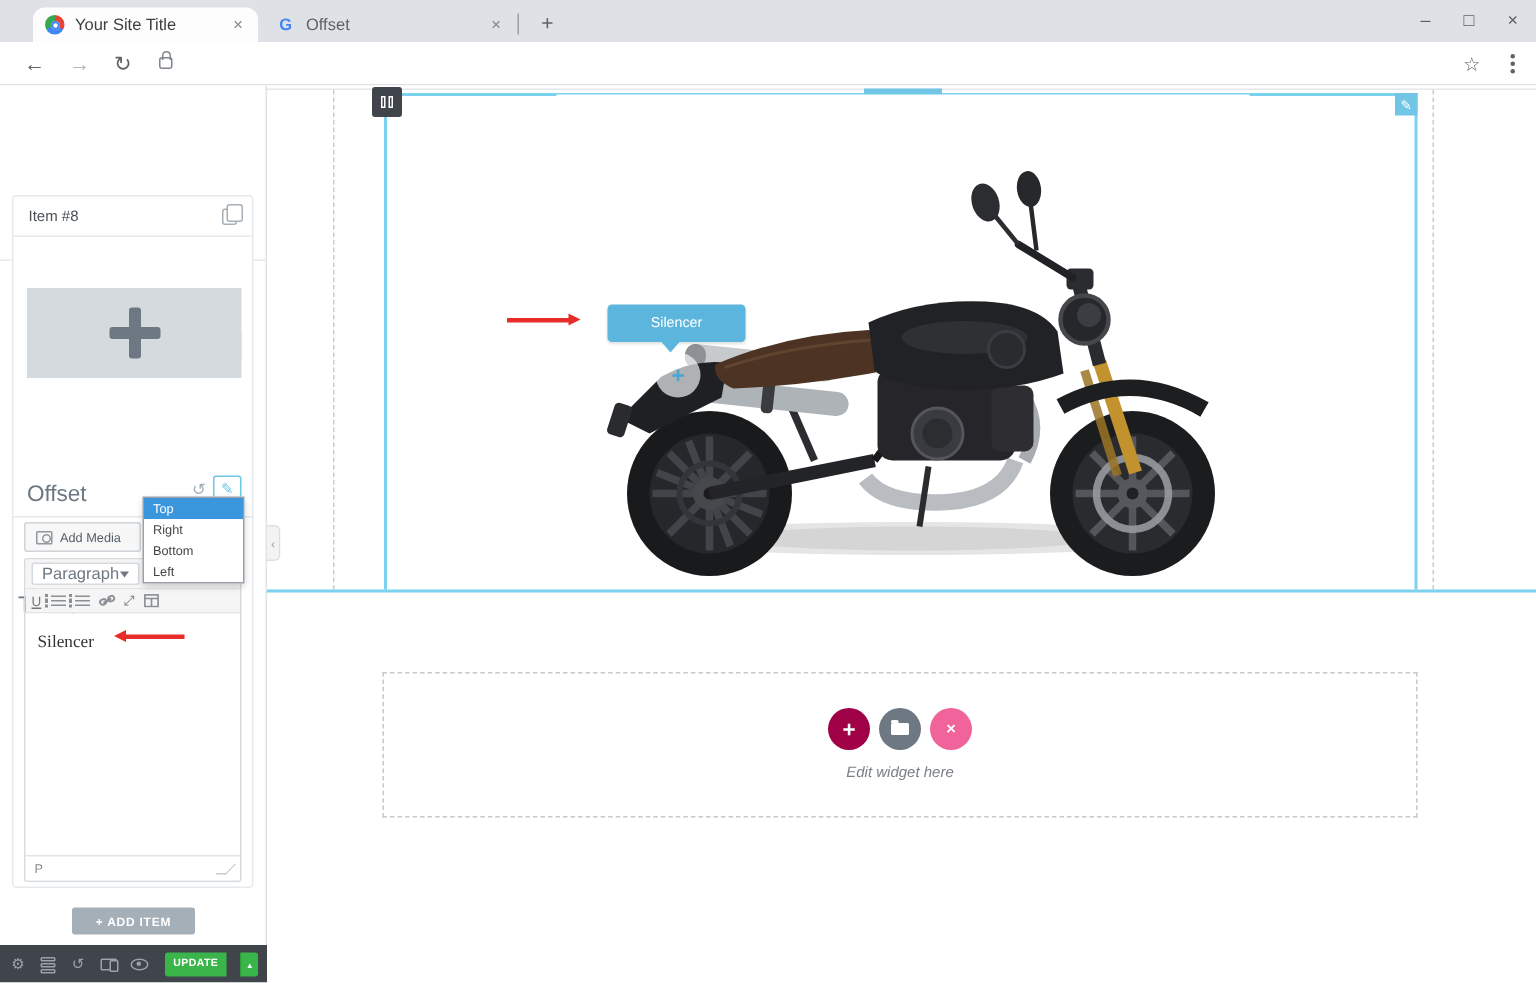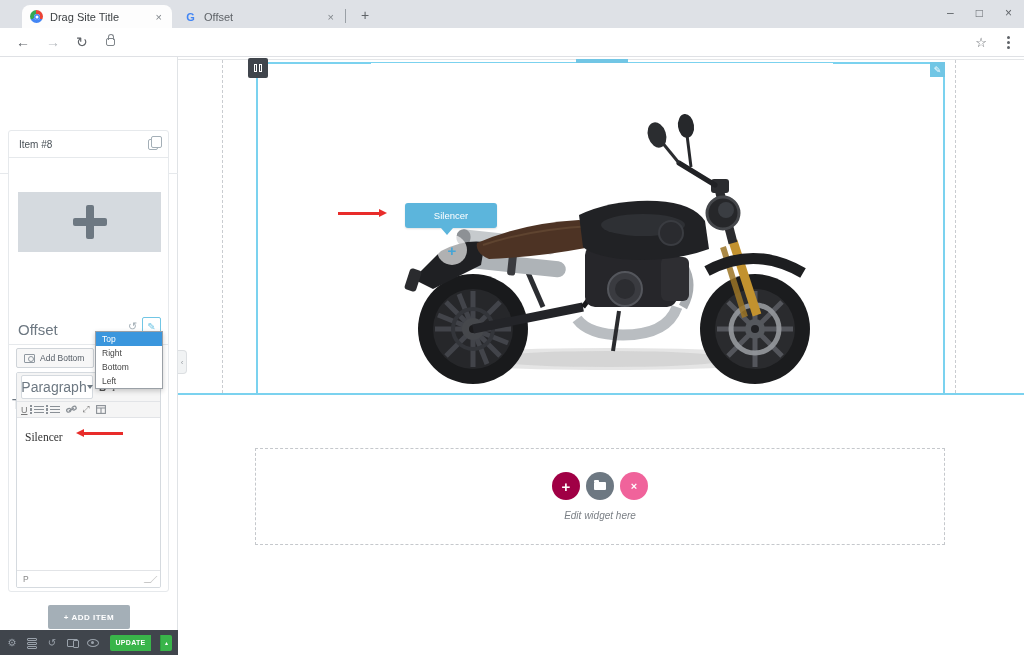--- a/index.html
+++ b/index.html
@@ -66,33 +66,33 @@
   .toggle .tg-label { position:absolute; left:5px; top:4px; font-size:5.5px; color:#fff; font-weight:bold; letter-spacing:.3px; }
   .toggle .knob { position:absolute; right:1px; top:1px; width:13px; height:13px; background:#fff; border-radius:50%; box-shadow:0 1px 1px rgba(0,0,0,.2); }
   .dropdown { left:95px; top:274px; width:68px; background:#fff; border:1px solid #9aa0a6; box-shadow:0 2px 5px rgba(0,0,0,.2); z-index:30; }
   .dd-item { font-size:8.5px; color:#444; padding:2px 6px; }
   .dd-item.selected { background:#3a96dd; color:#fff; }
   .add-media-btn { left:16px; top:291px; width:78px; height:20px; background:#f7f7f7; border:1px solid #cfd4d9; border-radius:2px; display:flex; align-items:center; gap:5px; padding:0 7px; font-size:8.5px; color:#555d66; }
   .cam-ico { width:11px; height:9px; border:1.3px solid #8f98a0; border-radius:1px; position:relative; }
   .cam-ico:before { content:""; position:absolute; left:2.5px; top:1px; width:4px; height:4px; border:1.2px solid #8f98a0; border-radius:50%; }
   .editor { left:16px; top:315px; width:145px; height:216px; border:1px solid #d5dadf; border-radius:2px; display:flex; flex-direction:column; overflow:hidden; }
   .ed-toolbar { background:#f5f5f5; border-bottom:1px solid #e2e4e7; display:flex; align-items:center; padding:2px 4px; gap:6px; }
-  .fmt-sel { width:72px; height:24px; font-size:14px;justify-content:center; }
+  .fmt-sel { width:72px; height:15px; font-size:11px; }
   .ed-b { font-weight:bold; font-size:10px; color:#555; }
   .ed-i { font-style:italic; font-family:"Liberation Serif", serif; font-size:10px; color:#555; }
   .ed-u { font-size:9px; color:#777; text-decoration:underline; }
   .ed-ico { color:#777; font-size:9px; display:flex; align-items:center; }
   .list-ico { display:flex; flex-direction:column; gap:2px; }
   .list-ico i { width:10px; height:1.3px; background:#8a9096; position:relative; }
   .list-ico i:before { content:""; position:absolute; left:-3.5px; top:-0.6px; width:2px; height:2.4px; background:#8a9096; }
   .ed-text { flex:1; background:#fff; padding:9px 8px; position:relative; }
   .silencer-text { font-family:"Liberation Serif", serif; font-size:11.5px; color:#333; }
   .ed-status { height:17px; border-top:1px solid #e2e4e7; background:#fff; display:flex; align-items:center; justify-content:space-between; padding:0 6px; font-size:8.5px; color:#888; }
   .resize-grip { width:7px; height:7px; border-right:1.5px solid #bbb; border-bottom:1.5px solid #bbb; transform:skew(-45deg) rotate(0deg); opacity:.8; }
-  .add-item-btn { left:48px; top:548px; width:82px; height:24px; background:#a4afb7; border-radius:2px; color:#fff; font-size:8px; font-weight:bold; letter-spacing:.5px; display:flex; align-items:center; justify-content:center; }
+  .add-item-btn { left:48px; top:548px; width:82px; height:18px; background:#a4afb7; border-radius:2px; color:#fff; font-size:8px; font-weight:bold; letter-spacing:.5px; display:flex; align-items:center; justify-content:center; }
   .panel-footer { left:0; top:630px; width:178px; height:25px; background:#40454c; display:flex; align-items:center; padding:0 6px; gap:9px; }
   .ft-ico { color:#9aa2ab; font-size:10px; width:12px; text-align:center; }
   .eye-ico { width:12px; height:8px; border:1.3px solid #9aa2ab; border-radius:50%; position:relative; }
   .eye-ico:before { content:""; position:absolute; left:3.3px; top:1.2px; width:3px; height:3px; border-radius:50%; background:#9aa2ab; }
   .devices-ico { width:11px; height:8px; border:1.3px solid #9aa2ab; border-radius:1px; position:relative; }
   .devices-ico:before { content:""; position:absolute; right:-2px; bottom:-2px; width:4px; height:6px; background:#40454c; border:1.3px solid #9aa2ab; border-radius:1px; }
   .layers-ico { width:10px; height:10px; position:relative; }
   .layers-ico i { position:absolute; left:0; width:10px; height:3px; border:1.2px solid #9aa2ab; border-radius:1px; }
   .update-btn { width:41px; height:16px; background:#39b54a; border-radius:2px 0 0 2px; color:#fff; font-size:7px; font-weight:bold; display:flex; align-items:center; justify-content:center; letter-spacing:.3px; margin-left:2px; }
   .update-more { width:12px; height:16px; background:#39b54a; border-left:1px solid #2f9e3f; border-radius:0 2px 2px 0; color:#fff; font-size:6px; display:flex; align-items:center; justify-content:center; }
@@ -130,21 +130,21 @@
   .folder-shape:before { content:""; position:absolute; left:0; top:-2px; width:5px; height:2px; background:#fff; border-radius:1px 1px 0 0; }
   .drag-text { font-size:10px; color:#7a7f85; font-style:italic; }
   .collapse-tab { left:0px; top:293px; width:9px; height:24px; background:#f1f3f4; border:1px solid #dcdfe2; border-left:none; border-radius:0 4px 4px 0; display:flex; align-items:center; justify-content:center; color:#9aa0a6; font-size:8px; }
 </style>
 </head>
 <body>
 
 <div class="abs tabbar">
   <div class="abs tab active">
     <span class="favicon chrome-ico"></span>
-    <span class="tab-title">Drag Site Title</span>
+    <span class="tab-title">Your Site Title</span>
     <span class="tab-close">×</span>
   </div>
   <div class="abs tab inactive">
     <span class="favicon g-ico">G</span>
     <span class="tab-title">Offset</span>
     <span class="tab-close">×</span>
   </div>
   <div class="abs tab-sep"></div>
   <div class="abs newtab-btn">+</div>
   <div class="abs win-controls">
@@ -216,21 +216,21 @@
 
   <span class="abs row-label" style="left:18px; top:319px;">Position</span>
   <div class="abs sel" style="left:95px; top:315px; width:68px; height:17px;">
     <span>Top</span>
     <span class="caret"></span>
   </div>
 
   <span class="abs row-label" style="left:12px; top:338px;">Tooltip Text</span>
   <div class="abs add-media-btn">
     <span class="cam-ico"></span>
-    <span>Add Bottom</span>
+    <span>Add Media</span>
   </div>
 
   <div class="abs editor">
     <div class="ed-toolbar">
       <div class="sel fmt-sel">
         <span>Paragraph</span>
         <span class="caret"></span>
       </div>
       <span class="ed-b">B</span>
       <span class="ed-i">I</span>

